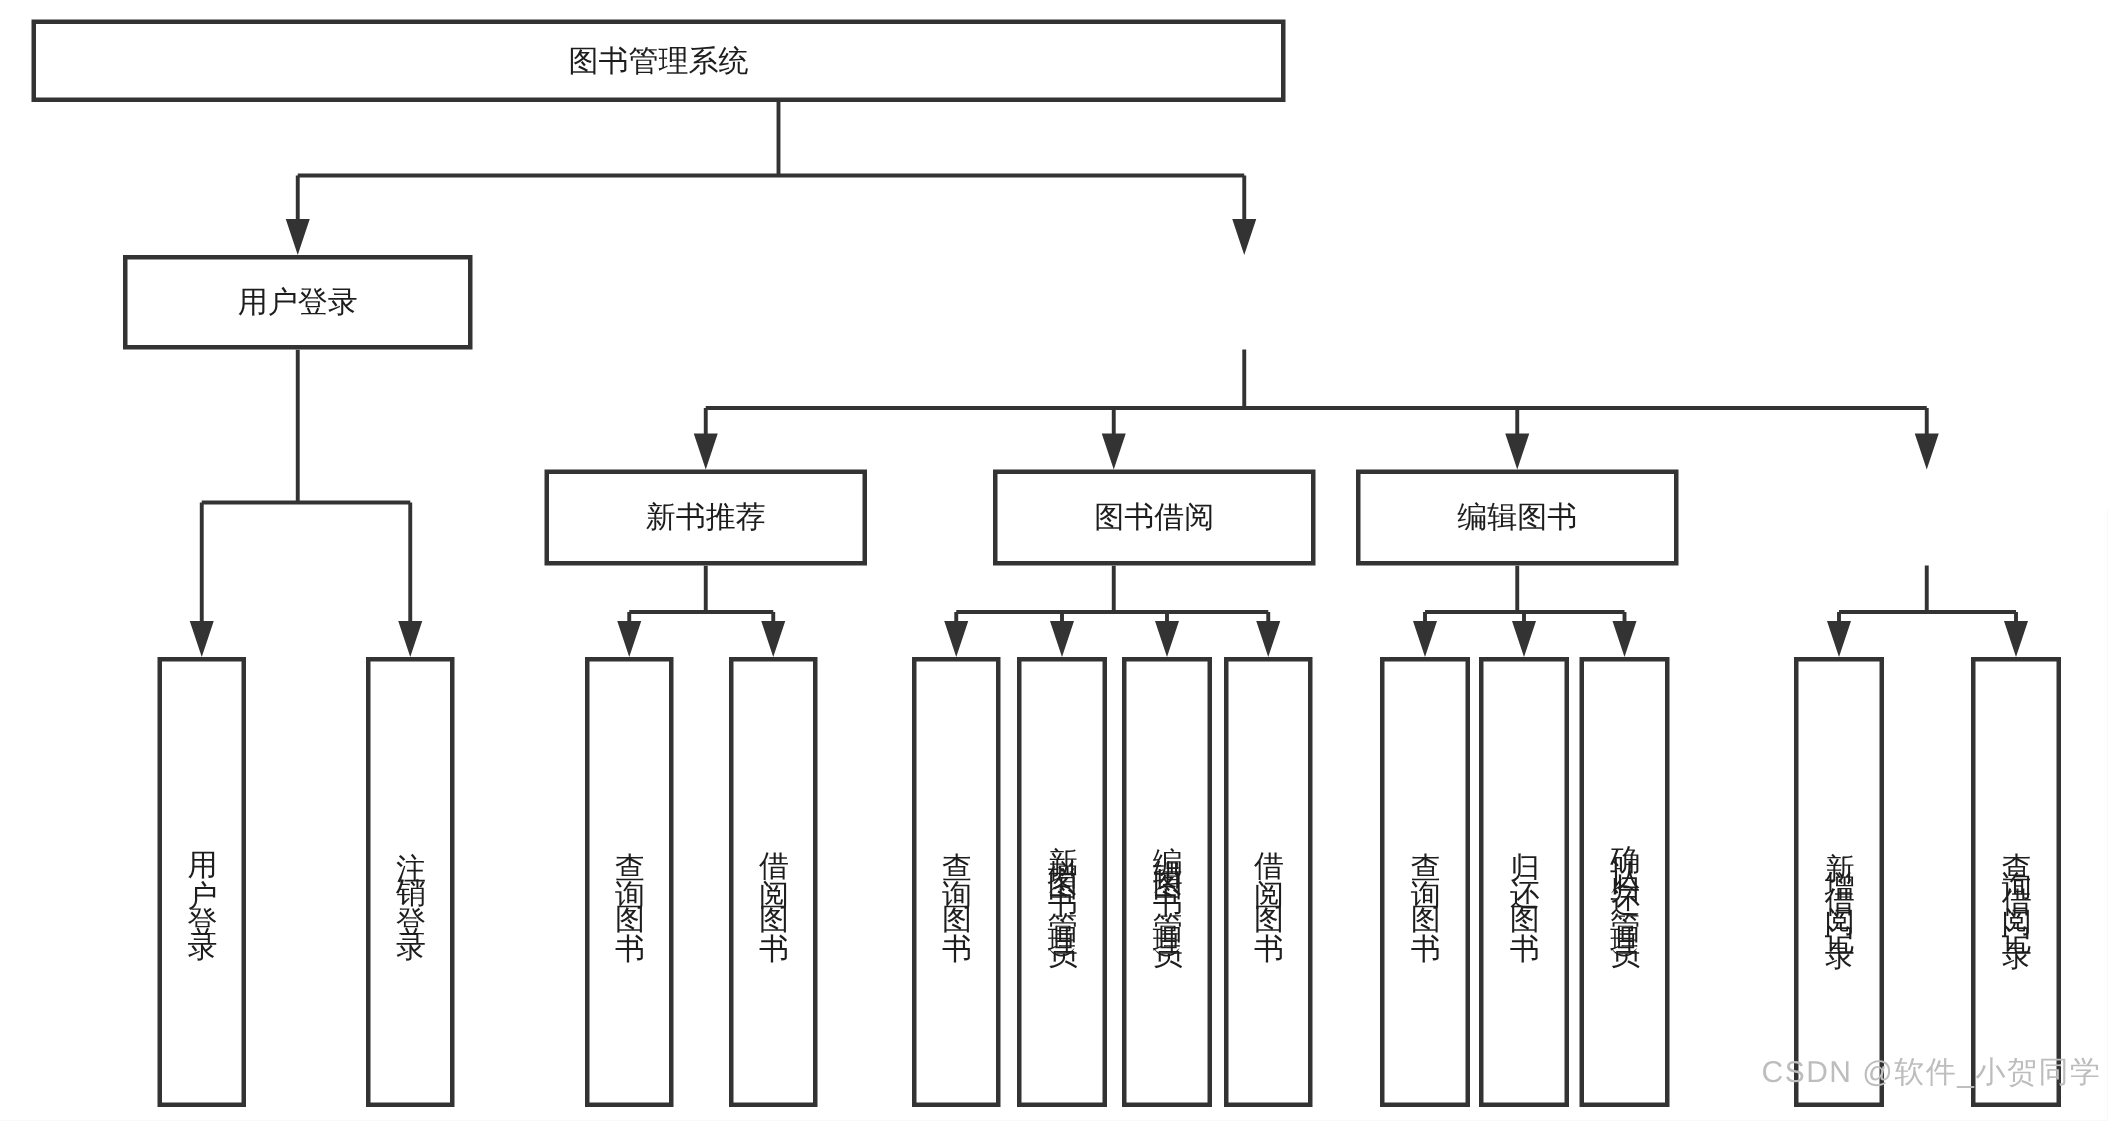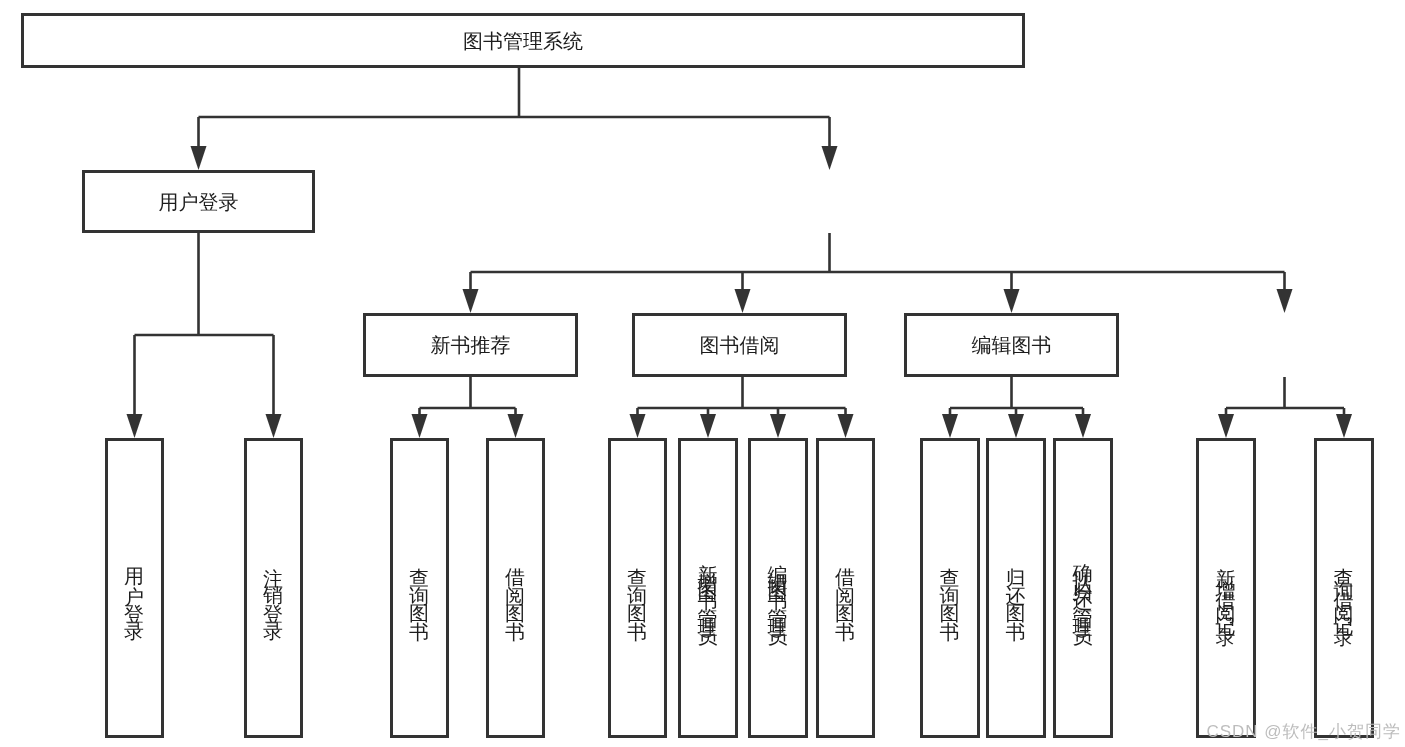--- a/index.html
+++ b/index.html
@@ -38,37 +38,37 @@
     border: 3px solid var(--line);
     background: var(--background);
     display: flex;
     align-items: center;
     justify-content: center;
     color: var(--text);
     font-size: 20px;
     line-height: 1;
     white-space: nowrap;
   }
-  .root-box  { left: 21px;  top: 13px;  width: 1004px; height: 55px; }
+  .root-box  { left: 21px;  top: 13px;  width: 836px; height: 55px; }
   .l1-box    { top: 170px;  height: 63px; }
   .l2-box    { top: 313px;  height: 64px; width: 215px; align-items: center; }
   .leaf      { top: 438px;  height: 300px; }
   .vtext {
     writing-mode: vertical-rl;
     text-orientation: mixed;
     display: block;
   }
   .ls-4 { letter-spacing: 18px; }
   .ls-6 { letter-spacing: 12px; }
   .ls-9 { letter-spacing: 9px;  }
   .watermark {
     position: absolute;
     right: 4px;
-    bottom: 4px;
-    font-size: 17px;
+    bottom: 19px;
+    font-size: 20px;
     letter-spacing: 1px;
     color: var(--watermark);
     z-index: 5;
   }
 </style>
 </head>
 <body>
 
 <div class="canvas">
 
@@ -119,21 +119,21 @@
     <span>图书管理系统</span>
   </div>
 
   <div class="box l1-box" style="left:82px;width:233px">
     <span>用户登录</span>
   </div>
 
   <div class="box l2-box" style="left:363px">
     <span>新书推荐</span>
   </div>
-  <div class="box l2-box" style="left:632px">
+  <div class="box l2-box" style="left:662px">
     <span>图书借阅</span>
   </div>
   <div class="box l2-box" style="left:904px">
     <span>编辑图书</span>
   </div>
 
   <div class="box leaf" style="left:105px;width:59px">
     <span class="vtext ls-4">用户登录</span>
   </div>
   <div class="box leaf" style="left:244px;width:59px">

